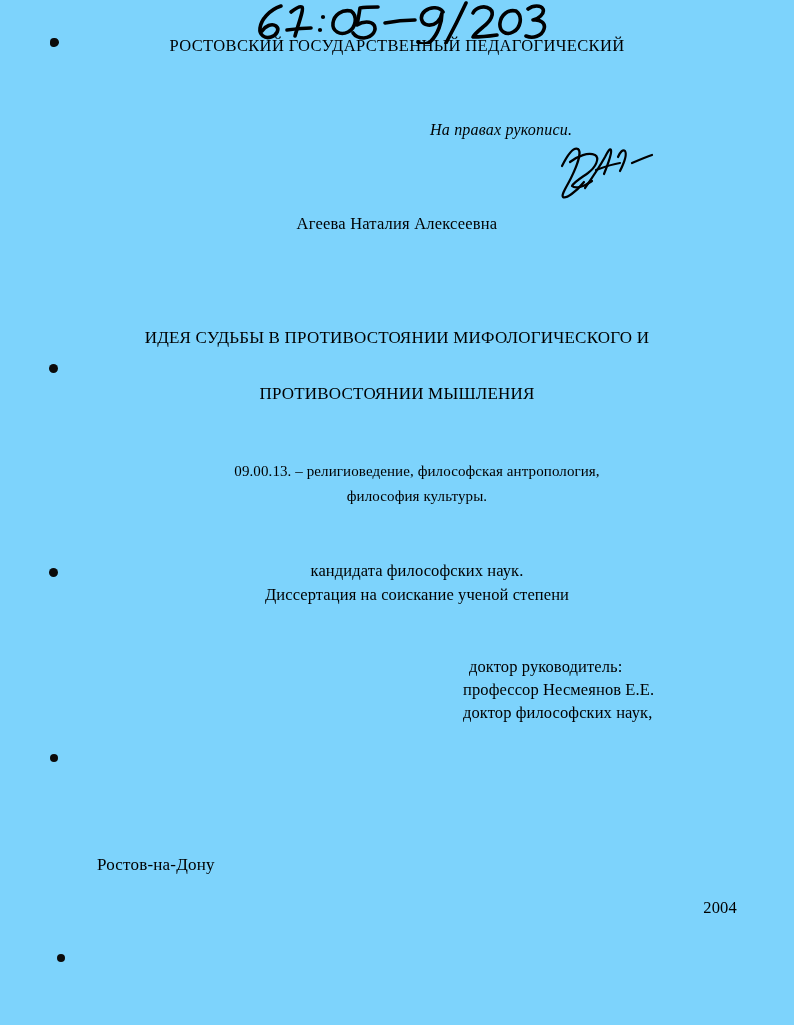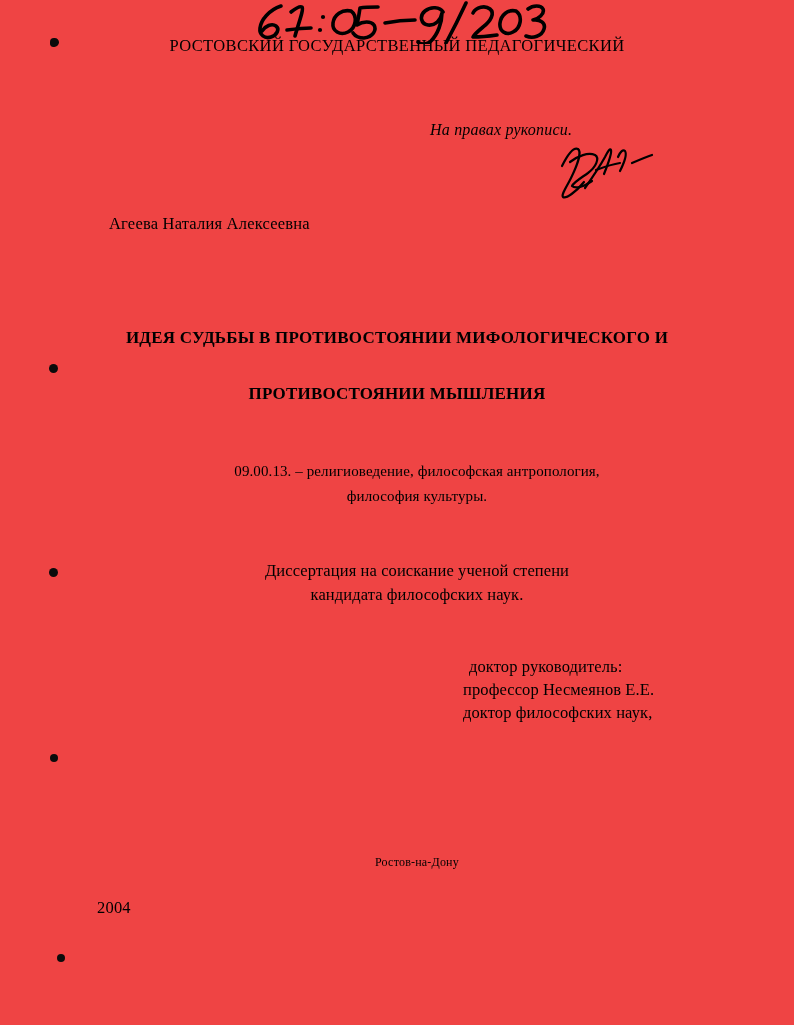--- a/index.html
+++ b/index.html
@@ -11,21 +11,21 @@
   body {
     font-family: "Liberation Serif", "DejaVu Serif", serif;
     color: #000000;
     -webkit-font-smoothing: antialiased;
   }
 
   .page {
     position: relative;
     width: 794px;
     height: 1025px;
-    background: #ef4444;
+    background: #7dd3fc;
     overflow: hidden;
     margin: 0 auto;
   }
 
   
   .punch-dot {
     position: absolute;
     background: #0b0b0b;
     border-radius: 50%;
   }
@@ -75,36 +75,36 @@
     left: 548px;
     top: 140px;
     width: 130px;
     height: 62px;
   }
   .signature svg { display: block; }
 
   
   .author {
     position: absolute;
-    left: 109px;
+    left: 97px;
     top: 214px;
     width: 600px;
-    text-align: left;
+    text-align: center;
     font-size: 16.5px;
     letter-spacing: 0.2px;
   }
 
   
   .title {
     position: absolute;
     left: 77px;
     top: 310px;
     width: 640px;
     text-align: center;
-    font-weight: bold;
+    font-weight: normal;
     font-size: 17px;
     letter-spacing: 0.2px;
     line-height: 56px;
   }
   .title .tline { display: block; }
 
   
   .specialty {
     position: absolute;
     left: 97px;
@@ -143,30 +143,29 @@
   }
   .supervisor .sup-line { display: block; }
   .supervisor .sup-line.first { padding-left: 6px; }
 
   
   .city {
     position: absolute;
     left: 97px;
     top: 855px;
     width: 640px;
-    text-align: center;
-    font-size: 12px;
+    font-size: 17px;
     letter-spacing: 0.2px;
   }
   .year {
     position: absolute;
     left: 97px;
     top: 898px;
     width: 640px;
-    text-align: left;
+    text-align: right;
     font-size: 16.5px;
     letter-spacing: 0.2px;
   }
 </style>
 </head>
 <body>
 
 <div class="page">
 
   <div class="punch-dot d1"></div>
@@ -231,22 +230,22 @@
     <span class="tline">ИДЕЯ СУДЬБЫ В ПРОТИВОСТОЯНИИ МИФОЛОГИЧЕСКОГО И</span>
     <span class="tline">ПРОТИВОСТОЯНИИ МЫШЛЕНИЯ</span>
   </div>
 
   <div class="specialty">
     <span class="sline">09.00.13. – религиоведение, философская антропология,</span>
     <span class="sline">философия культуры.</span>
   </div>
 
   <div class="degree">
+    <span class="dline">кандидата философских наук.</span>
     <span class="dline">Диссертация на соискание ученой степени</span>
-    <span class="dline">кандидата философских наук.</span>
   </div>
 
   <div class="supervisor">
     <span class="sup-line first">доктор руководитель:</span>
     <span class="sup-line">профессор Несмеянов Е.Е.</span>
     <span class="sup-line">доктор философских наук,</span>
   </div>
 
   <div class="city">Ростов-на-Дону</div>
   <div class="year">2004</div>

